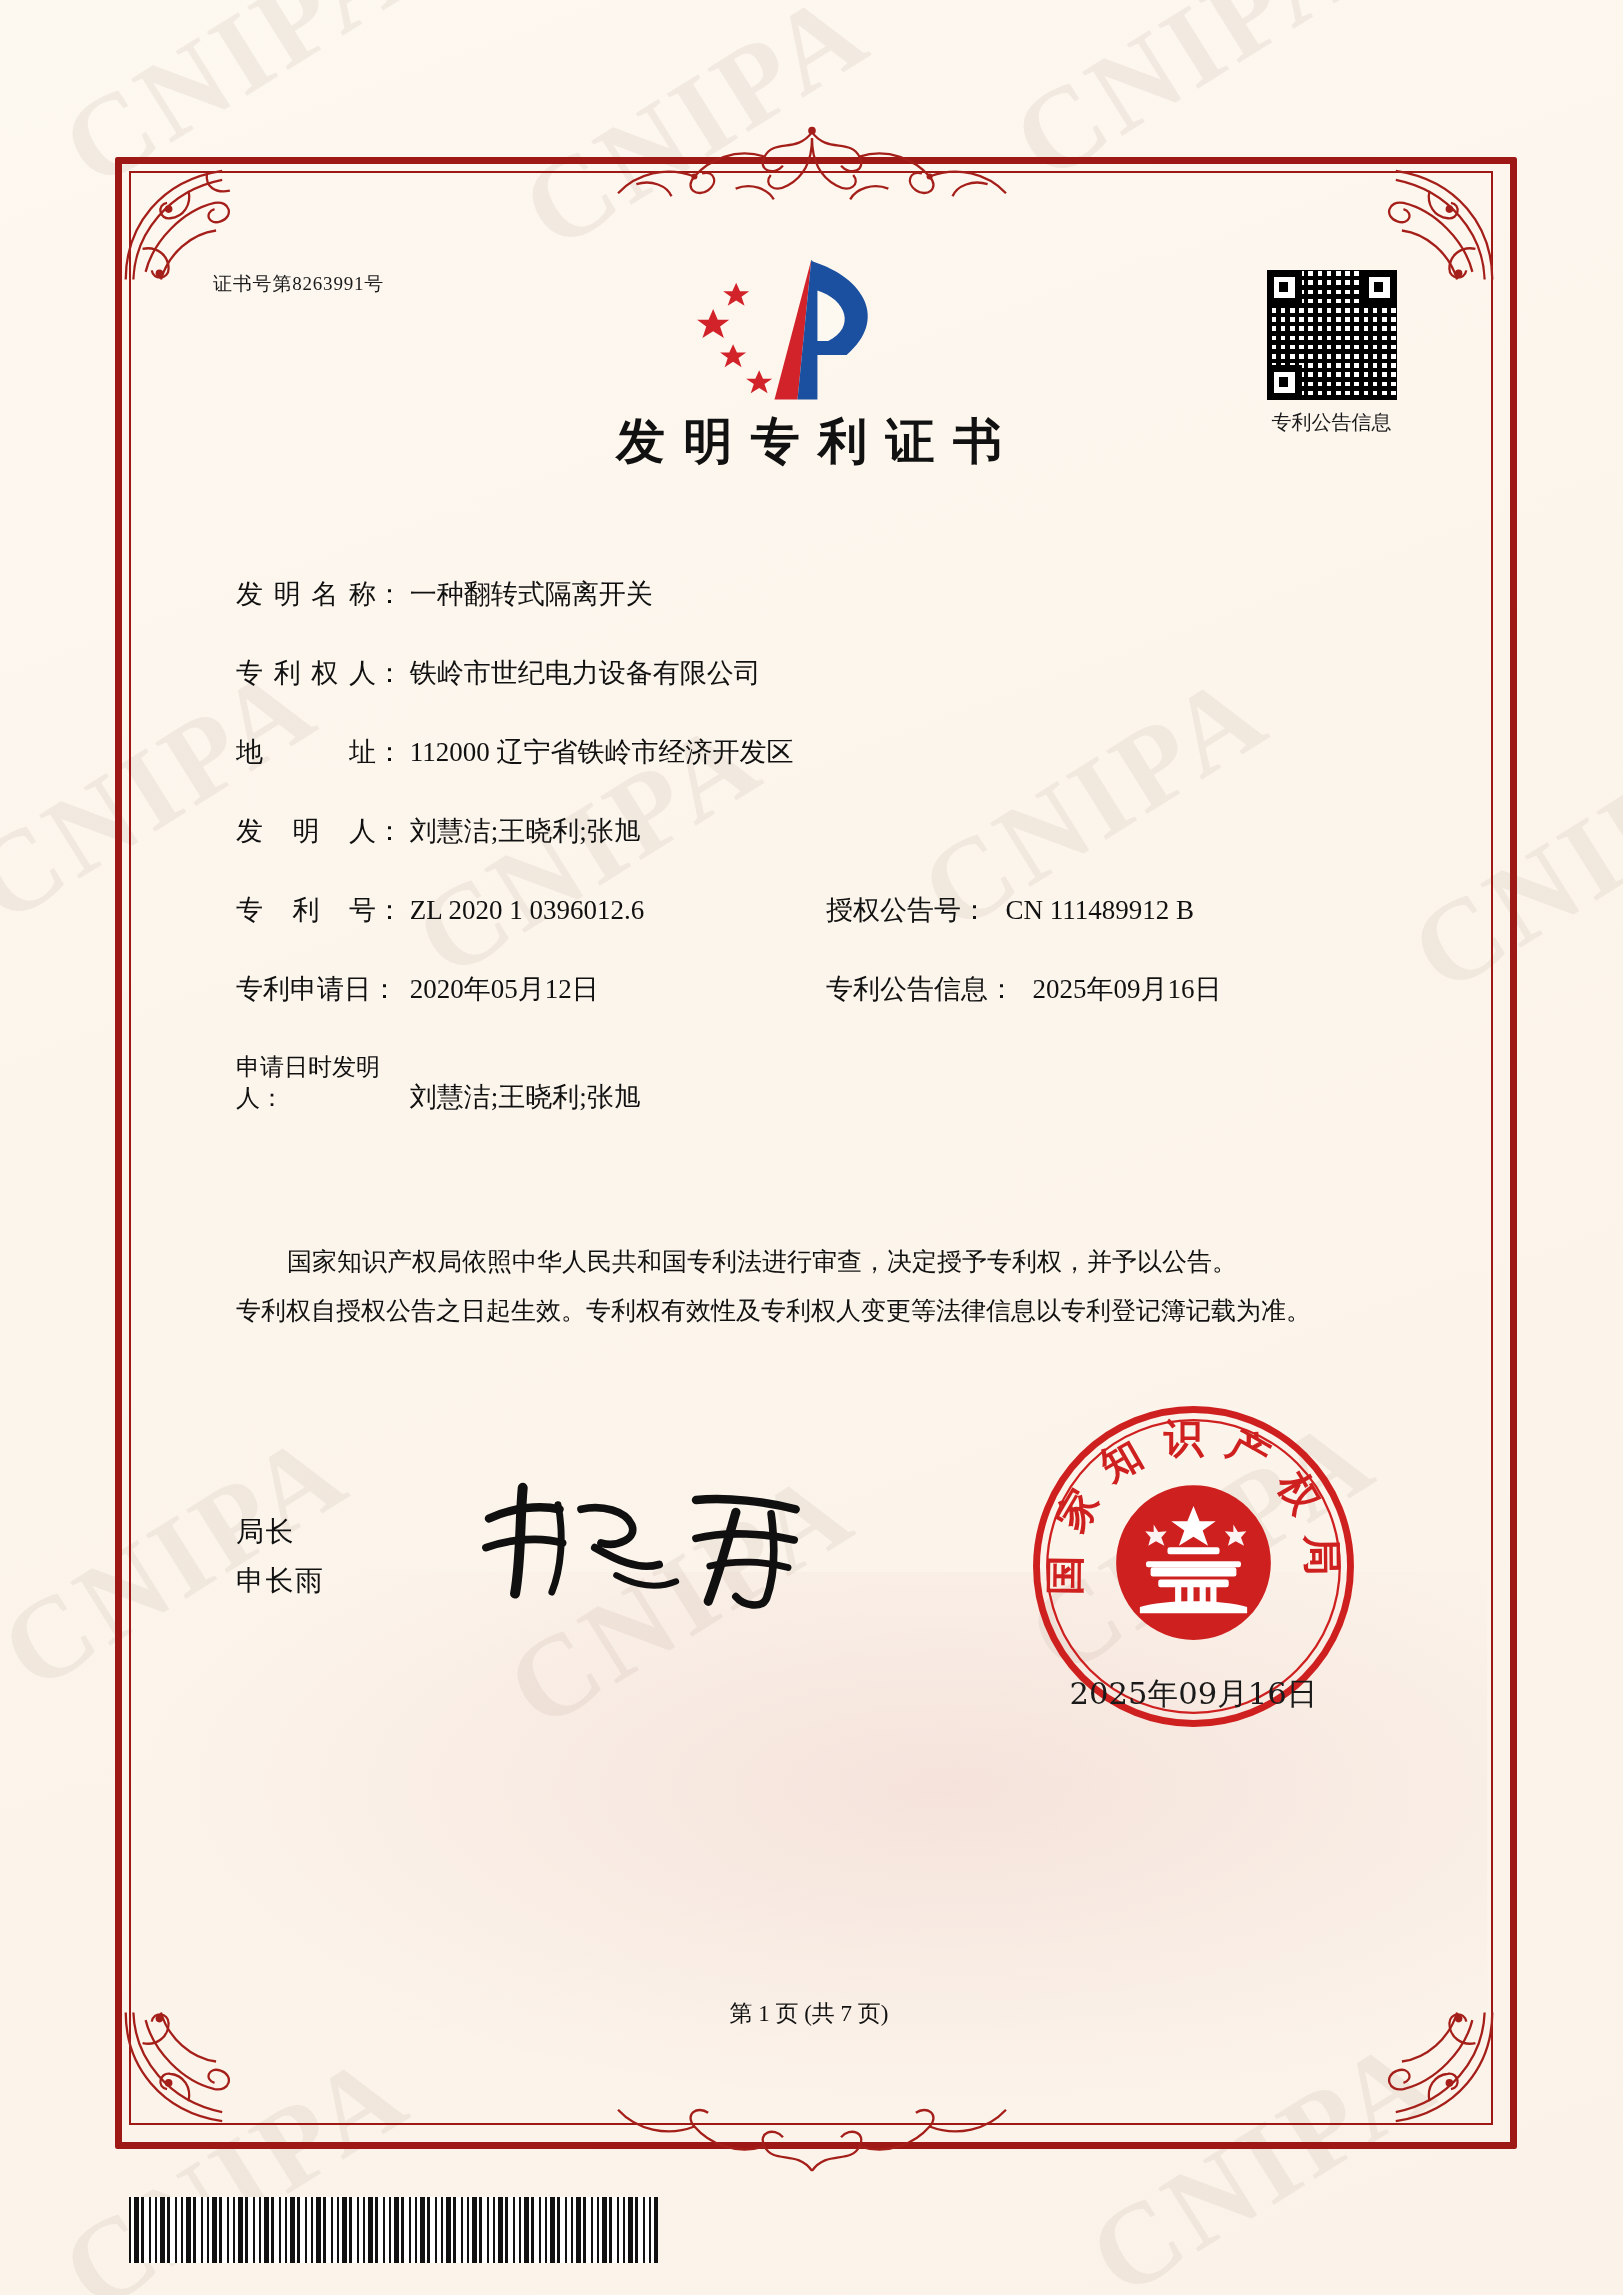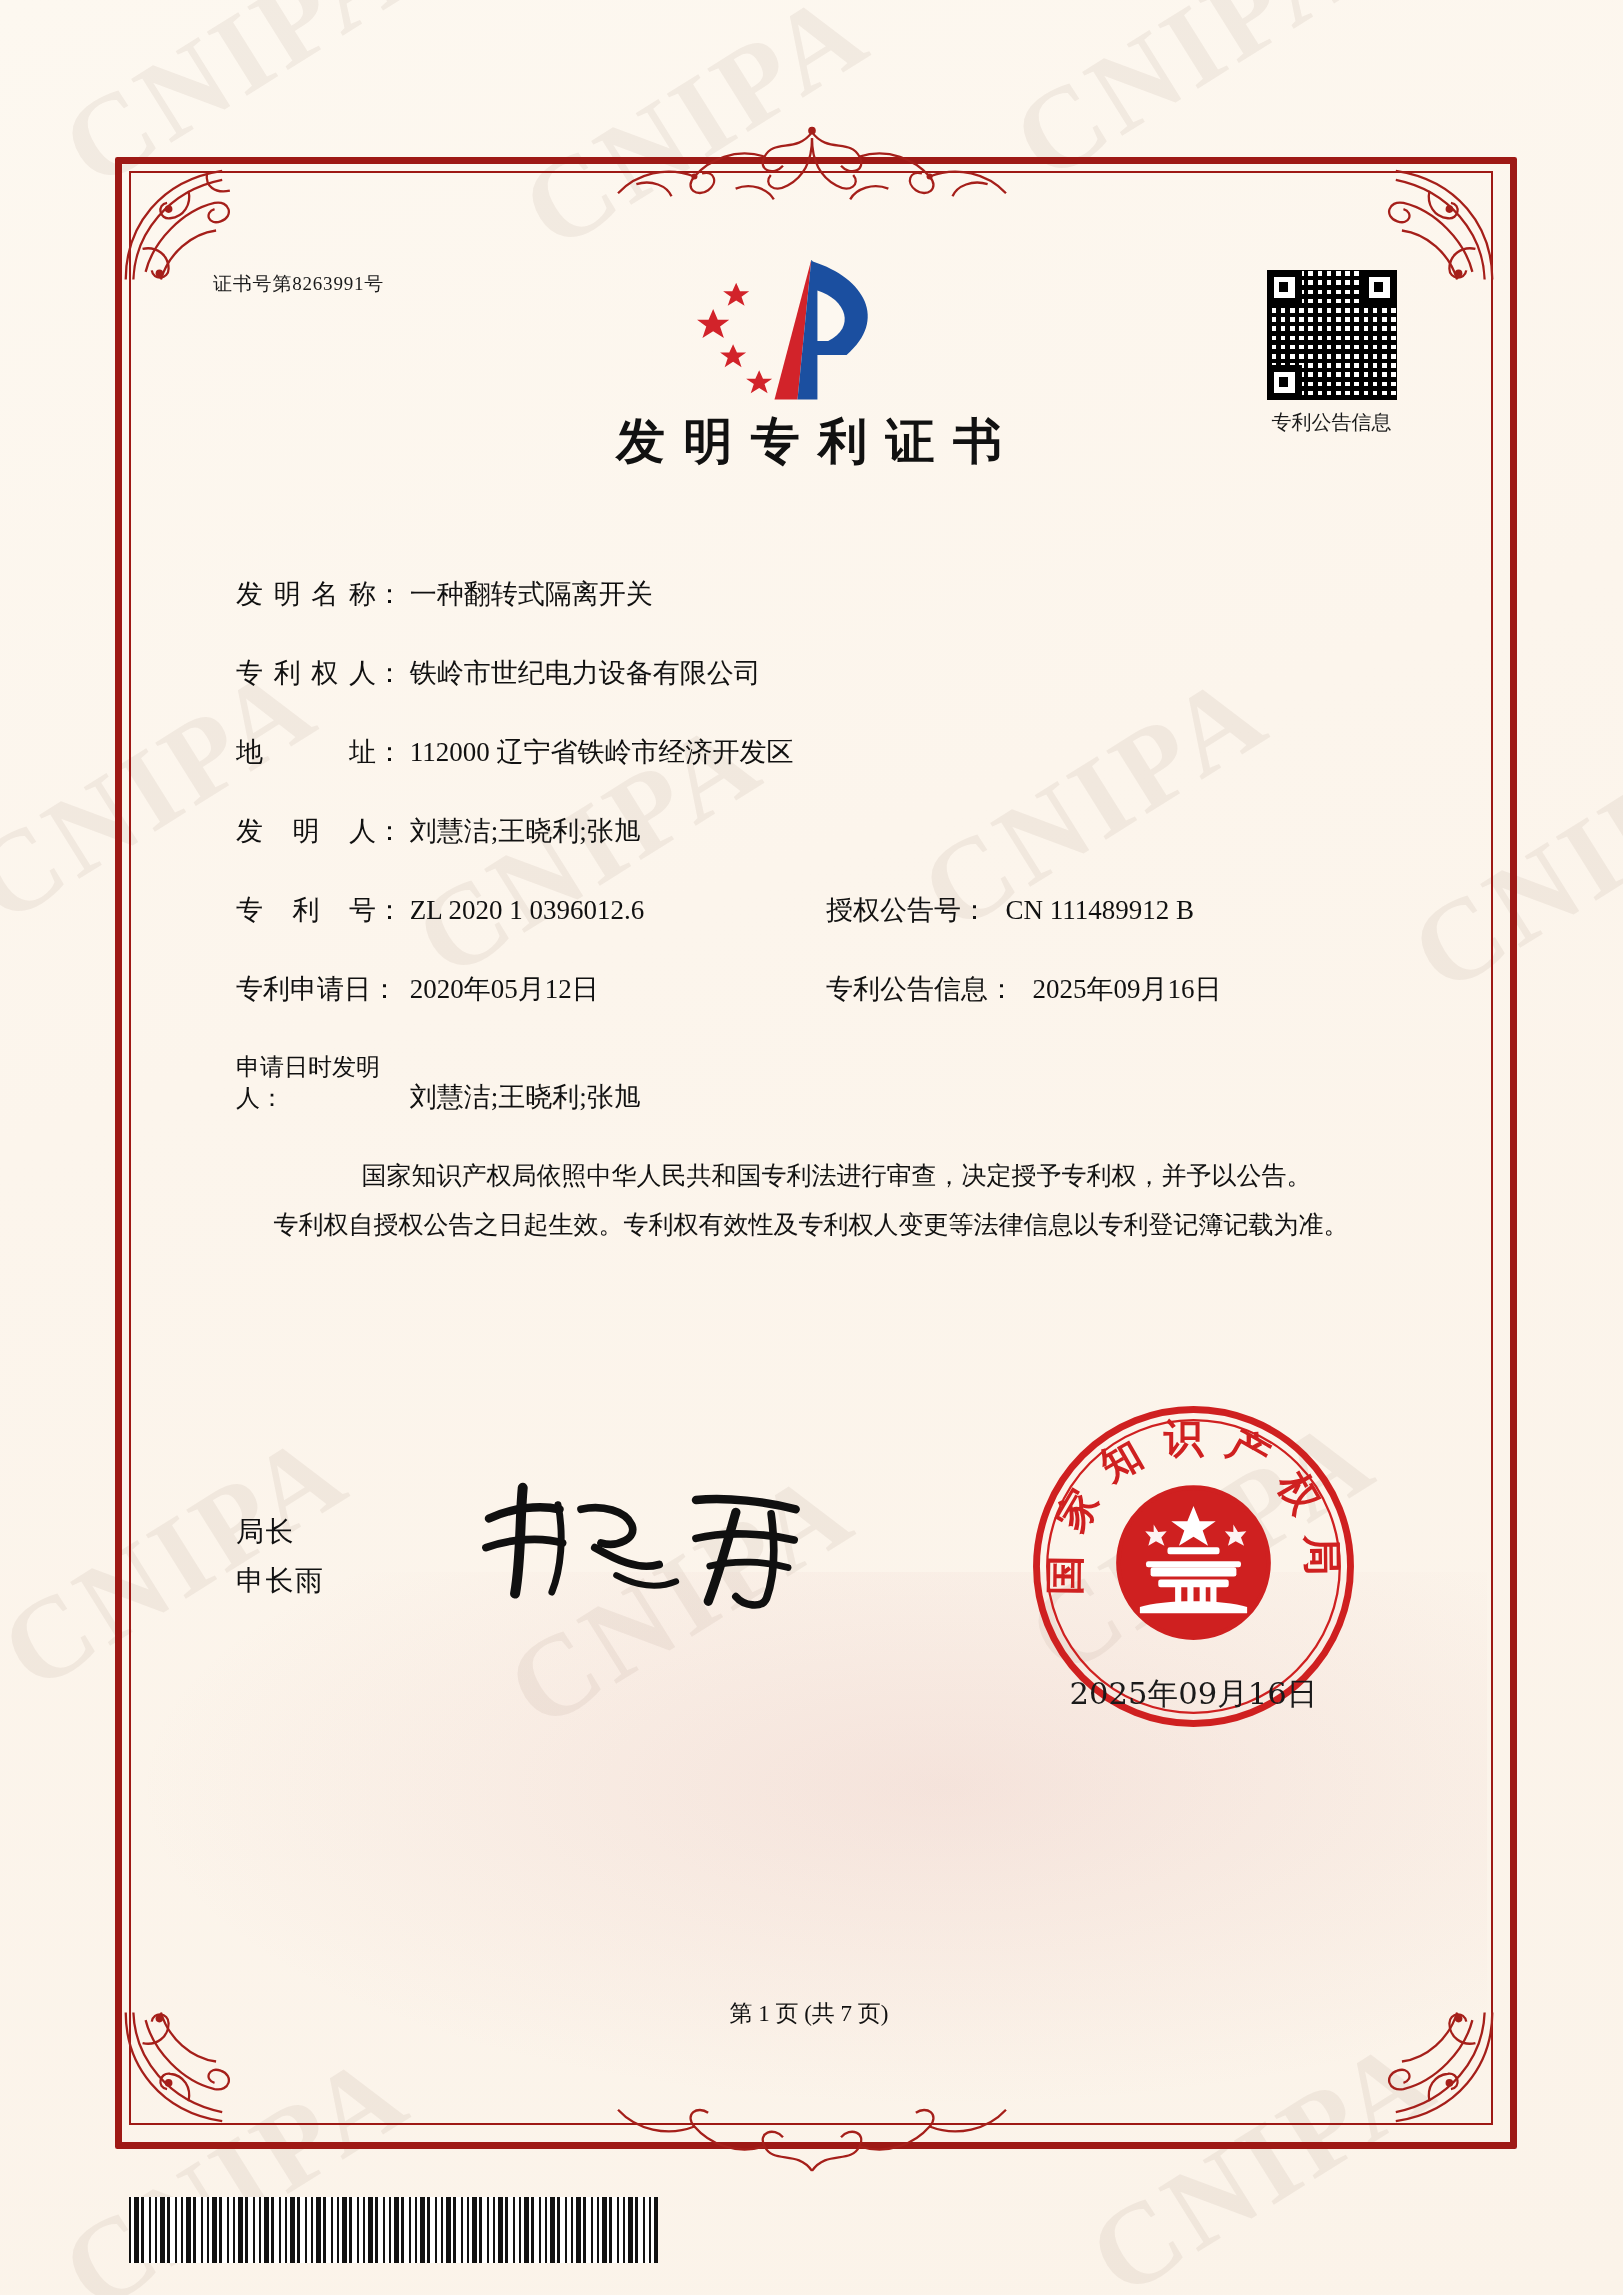--- a/index.html
+++ b/index.html
@@ -176,27 +176,26 @@
   .col2 {
     position: absolute;
     left: 590px;
     top: 0;
   }
   .col2 .label2 { margin-right: 10.7px; }
 
   .statement {
     position: absolute;
     left: 107px;
-    top: 981px;
+    top: 1067px;
     width: 1150px;
     font-size: 25px;
     line-height: 1.95;
     color: #111;
     font-family: "Liberation Serif", serif;
-    text-align: center;
   }
   .statement p { margin: 0; text-indent: 51px; }
   .statement p.p2 { text-indent: 0; }
 
   .sig-block {
     position: absolute;
     left: 107px;
     top: 1338px;
     font-size: 28px;
     line-height: 1.75;

